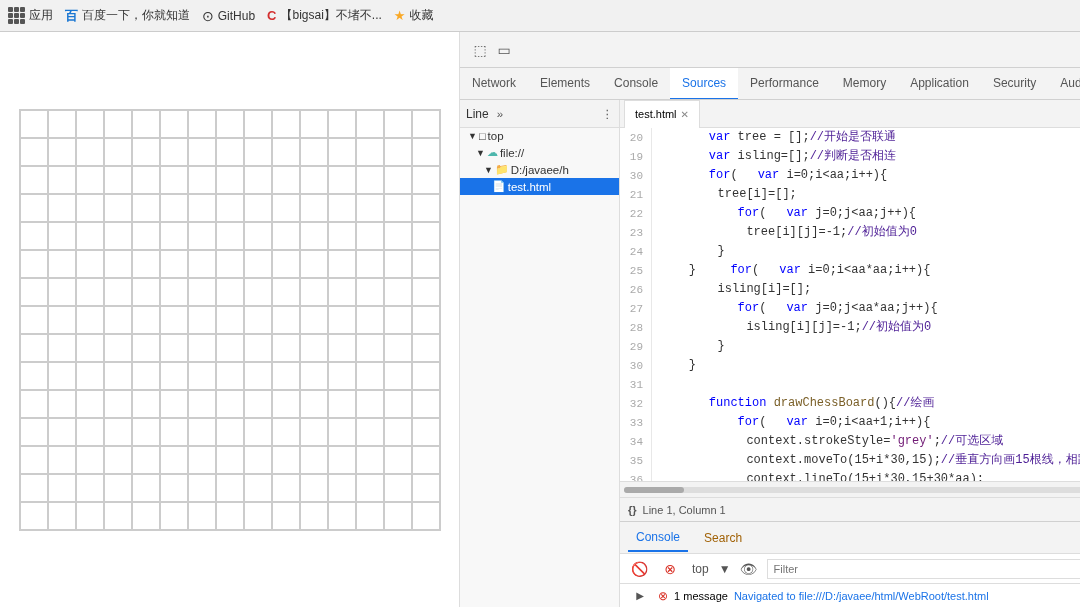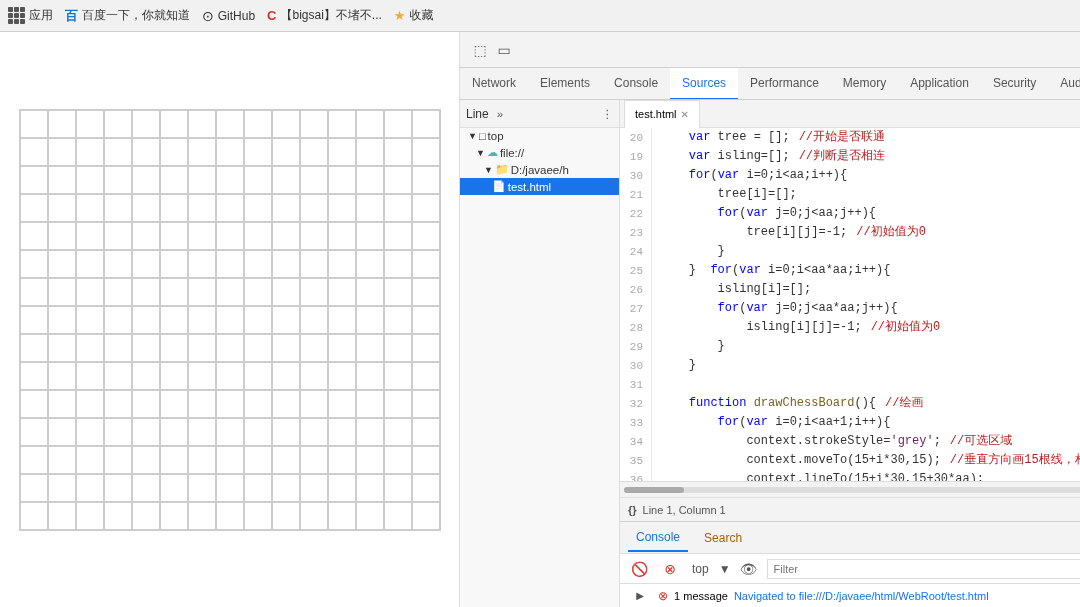--- a/index.html
+++ b/index.html
@@ -180,23 +180,23 @@
       vertical-align: top;
       padding-top: 1px;
       border-right: 1px solid #e8e8e8;
     }
     .line-code {
       display: table-cell;
       padding-left: 8px;
       white-space: pre;
       color: #333;
     }
-    .kw { color: #00f; }
+    .kw { color: #00f; margin-left: 20px; }
     .str { color: #701a75; }
-    .cm { color: #b91c1c; margin-left: 9px; }
+    .cm { color: #4c1d95; }
     .fn { color: #795e26; }
 
     
     .code-scrollbar {
       height: 16px;
       background: #f3f3f3;
       border-top: 1px solid #ddd;
       display: flex; align-items: center;
       padding: 0 4px;
     }

